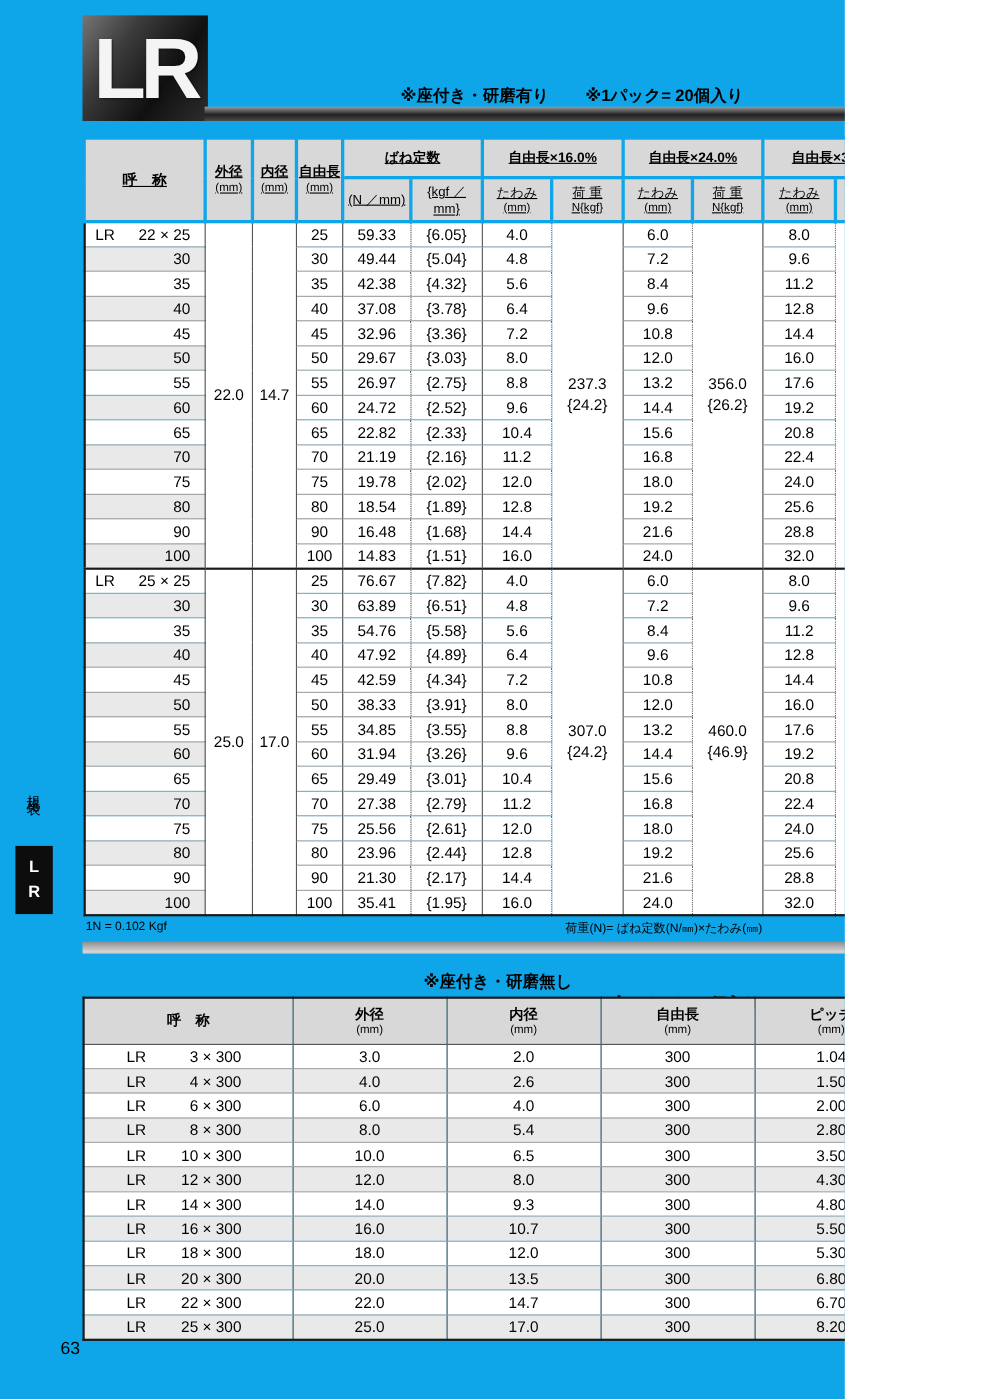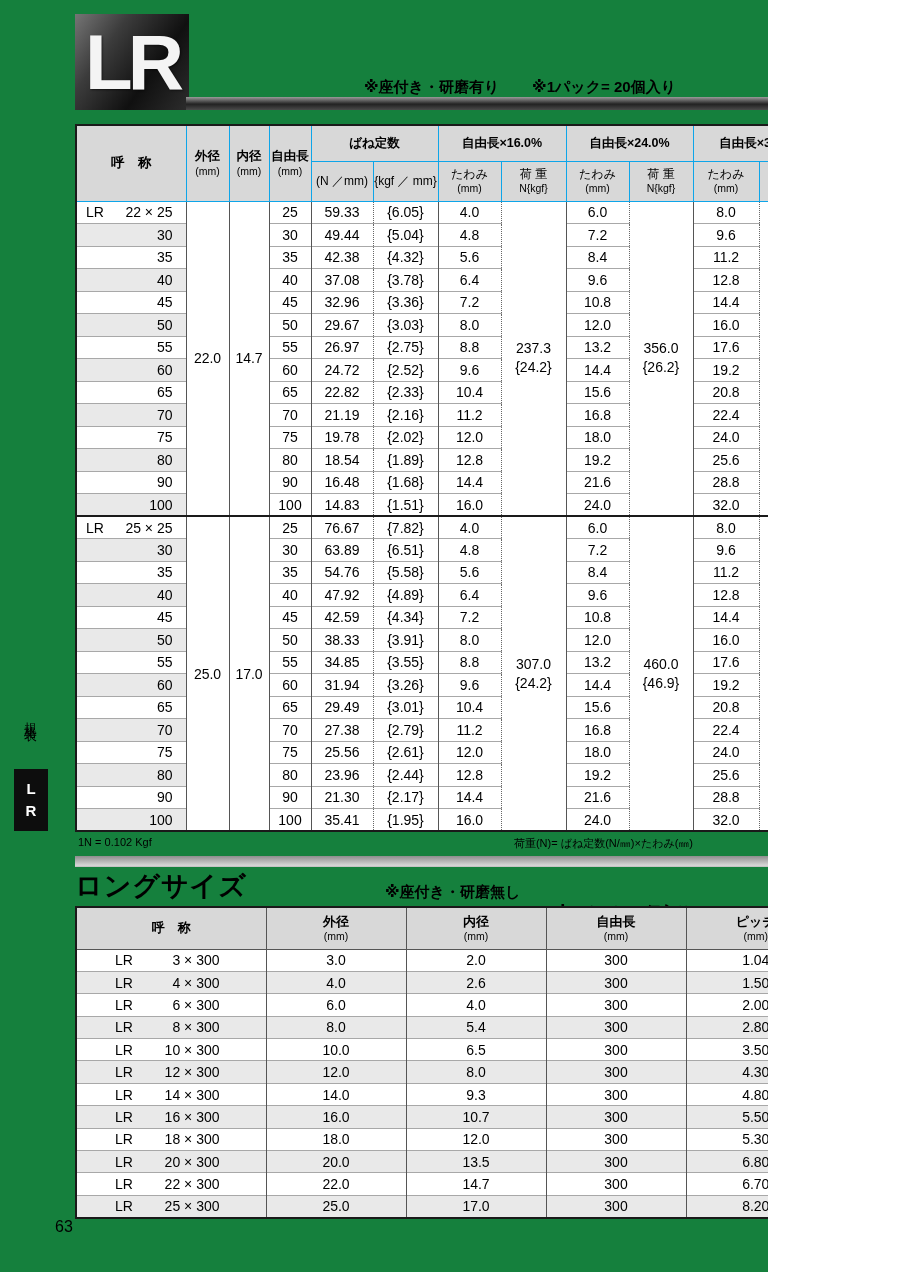--- a/index.html
+++ b/index.html
@@ -1,34 +1,34 @@
 <!DOCTYPE html>
 <html><head>
 <meta charset="utf-8">
 <style>
   * { margin:0; padding:0; box-sizing:border-box; }
   body { font-family:"Liberation Sans","DejaVu Sans",sans-serif; background:#fff; }
-  .page { position:relative; width:768px; height:1272px; background:#15803d; overflow:hidden; color:#000; }
+  .page { position:relative; width:768px; height:1272px; background:#0ea5e9; overflow:hidden; color:#000; }
 
   
   .logo-box { position:absolute; left:75px; top:14px; width:114px; height:96px;
     background:linear-gradient(125deg,#757575 0%,#3c3c3c 30%,#101010 65%,#2d2d2d 100%);
     display:flex; align-items:center; justify-content:center; }
   .logo-text { font-size:78px; font-weight:bold; letter-spacing:-5px; color:#f4f4f4;
     text-shadow:1px 1px 2px rgba(0,0,0,.55); line-height:1; }
   .top-bar { position:absolute; left:186px; top:97px; width:639px; height:13px;
     background:linear-gradient(to bottom,#9a9a9a 0%,#222 55%,#4a4a4a 100%); }
   .note { position:absolute; font-size:15px; font-weight:bold; white-space:nowrap; }
   .note-seat-1 { left:364px; top:78px; }
   .note-pack-1 { right:92px; top:78px; }
 
   
   table { border-collapse:collapse; table-layout:fixed; }
   .main-table { position:absolute; left:75px; top:124px; width:750px; border:2px solid #1a1a1a; }
-  .main-table th { background:#d8d8d8; border:1px solid #0ea5e9; font-weight:bold; text-align:center; vertical-align:middle; }
+  .main-table th { background:#d8d8d8; border:3px solid #0ea5e9; font-weight:bold; text-align:center; vertical-align:middle;text-decoration:underline; }
   .main-table thead tr:first-child th { height:36px; font-size:12.5px; }
   .main-table thead tr:nth-child(2) th { height:40px; font-size:12px; font-weight:normal; }
   .main-table th .unit, .long-table th .unit { font-size:10.5px; font-weight:normal; line-height:1.2; }
   .main-table th div { line-height:1.25; }
   .h-name { font-size:13.5px !important; }
   .main-table td { height:22.5px; font-size:14px; text-align:center; vertical-align:middle;
     border-left:1px solid #555; border-top:1px solid #a8a8a8; background:#fff; padding:0; }
   .main-table td:first-child { border-left:none; }
   .dotted { border-left:1px dotted #666 !important; }
   .c-name { text-align:left; }
@@ -565,21 +565,20 @@
           <td class="c-num">24.0</td>
           <td class="c-num">32.0</td>
         </tr>
       </tbody>
   </table>
 
   <div class="footnote fn-left">1N = 0.102 Kgf</div>
   <div class="footnote fn-right">荷重(N)= ばね定数(N/㎜)×たわみ(㎜)</div>
   <div class="mid-bar"></div>
 
-  <div class="long-title">ロングサイズ</div>
   <div class="note note-seat-2">※座付き・研磨無し</div>
   <div class="note note-pack-2">※1パック= 2個入り</div>
 
   <table class="long-table">
     <colgroup>
       <col style="width:190px">
         <col style="width:140px">
         <col style="width:140px">
         <col style="width:140px">
         <col style="width:140px">

